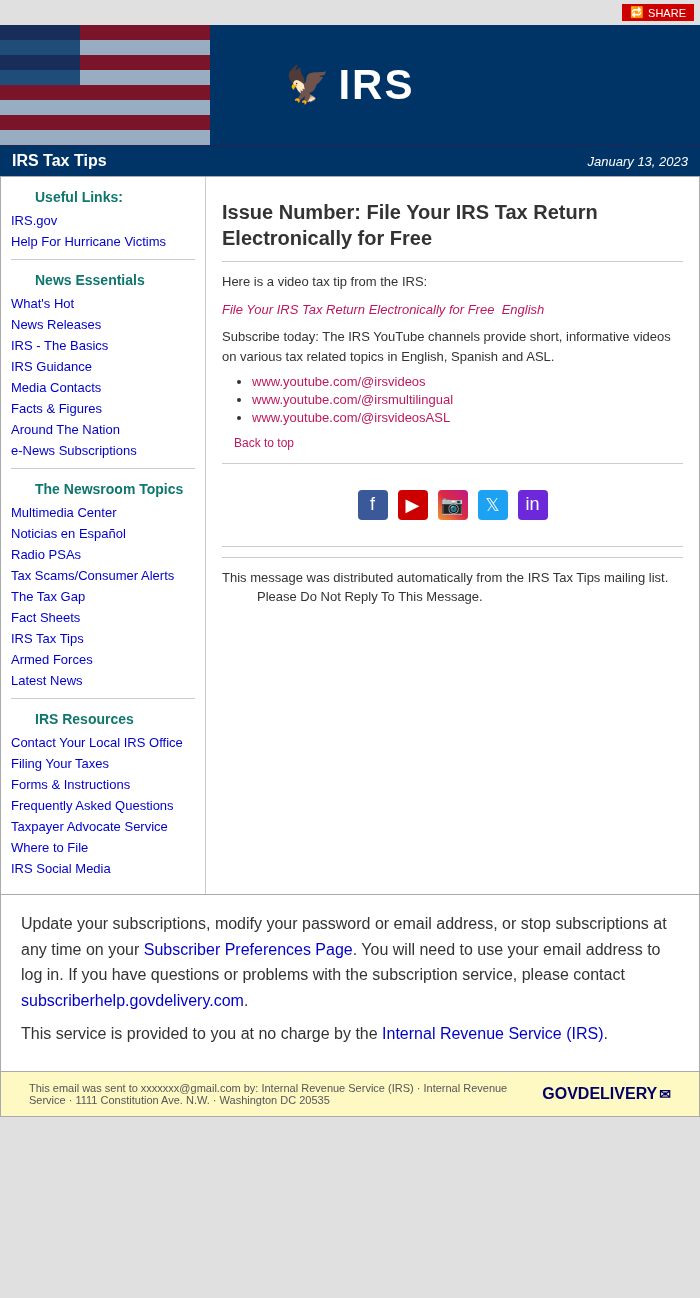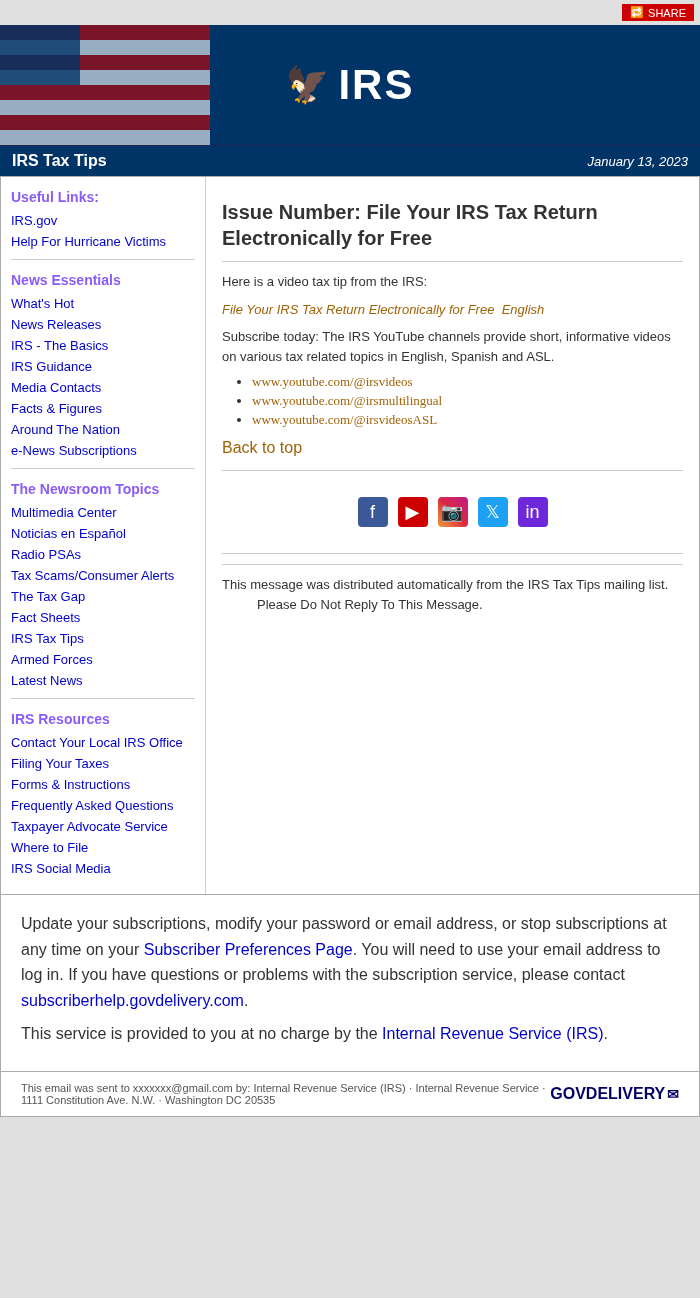--- a/index.html
+++ b/index.html
@@ -117,23 +117,24 @@
     .sidebar {
       width: 205px;
       min-width: 205px;
       border-right: 1px solid #ccc;
       padding: 12px 10px;
       font-size: 13px;
     }
     .sidebar h3 {
       font-size: 14px;
       font-weight: bold;
-      color: #8b5cf6;
+      color: #0f766e;
       margin-bottom: 8px;
       margin-top: 12px;
+      margin-left: 24px;
     }
     .sidebar h3:first-child {
       margin-top: 0;
     }
     .sidebar a {
       display: block;
       color: #0000cc;
       text-decoration: none;
       margin-bottom: 6px;
       font-size: 13px;
@@ -161,37 +162,37 @@
     .main-content hr {
       border: none;
       border-top: 1px solid #ccc;
       margin: 10px 0;
     }
     .main-content p {
       margin-bottom: 8px;
       line-height: 1.5;
     }
     .main-content a {
-      color: #a16207;
+      color: #be185d;
       text-decoration: none;
     }
     .main-content ul {
       margin: 8px 0 8px 30px;
     }
     .main-content ul li {
       margin-bottom: 3px;
-      font-family: Liberation Serif, serif;
     }
     .italic-link {
       font-style: italic;
     }
     .back-to-top {
       color: #0000cc;
       text-decoration: none;
-      font-size: 16px;
+      font-size: 12px;
+      margin-left: 12px;
     }
 
     
     .social-row {
       display: flex;
       justify-content: center;
       align-items: center;
       gap: 10px;
       padding: 16px 0;
     }
@@ -234,24 +235,24 @@
     .footer-subscription a {
       color: #0000cc;
       text-decoration: none;
     }
     .footer-subscription p {
       margin-bottom: 8px;
     }
 
     
     .bottom-footer {
-      background: #ffffff;
+      background: #fef9c3;
       border: 1px solid #aaa;
       border-top: none;
-      padding: 10px 20px;
+      padding: 10px 28px;
       display: flex;
       justify-content: space-between;
       align-items: center;
       font-size: 11px;
       color: #555;
     }
     .govdelivery-logo {
       font-size: 16px;
       font-weight: bold;
       color: #006;

